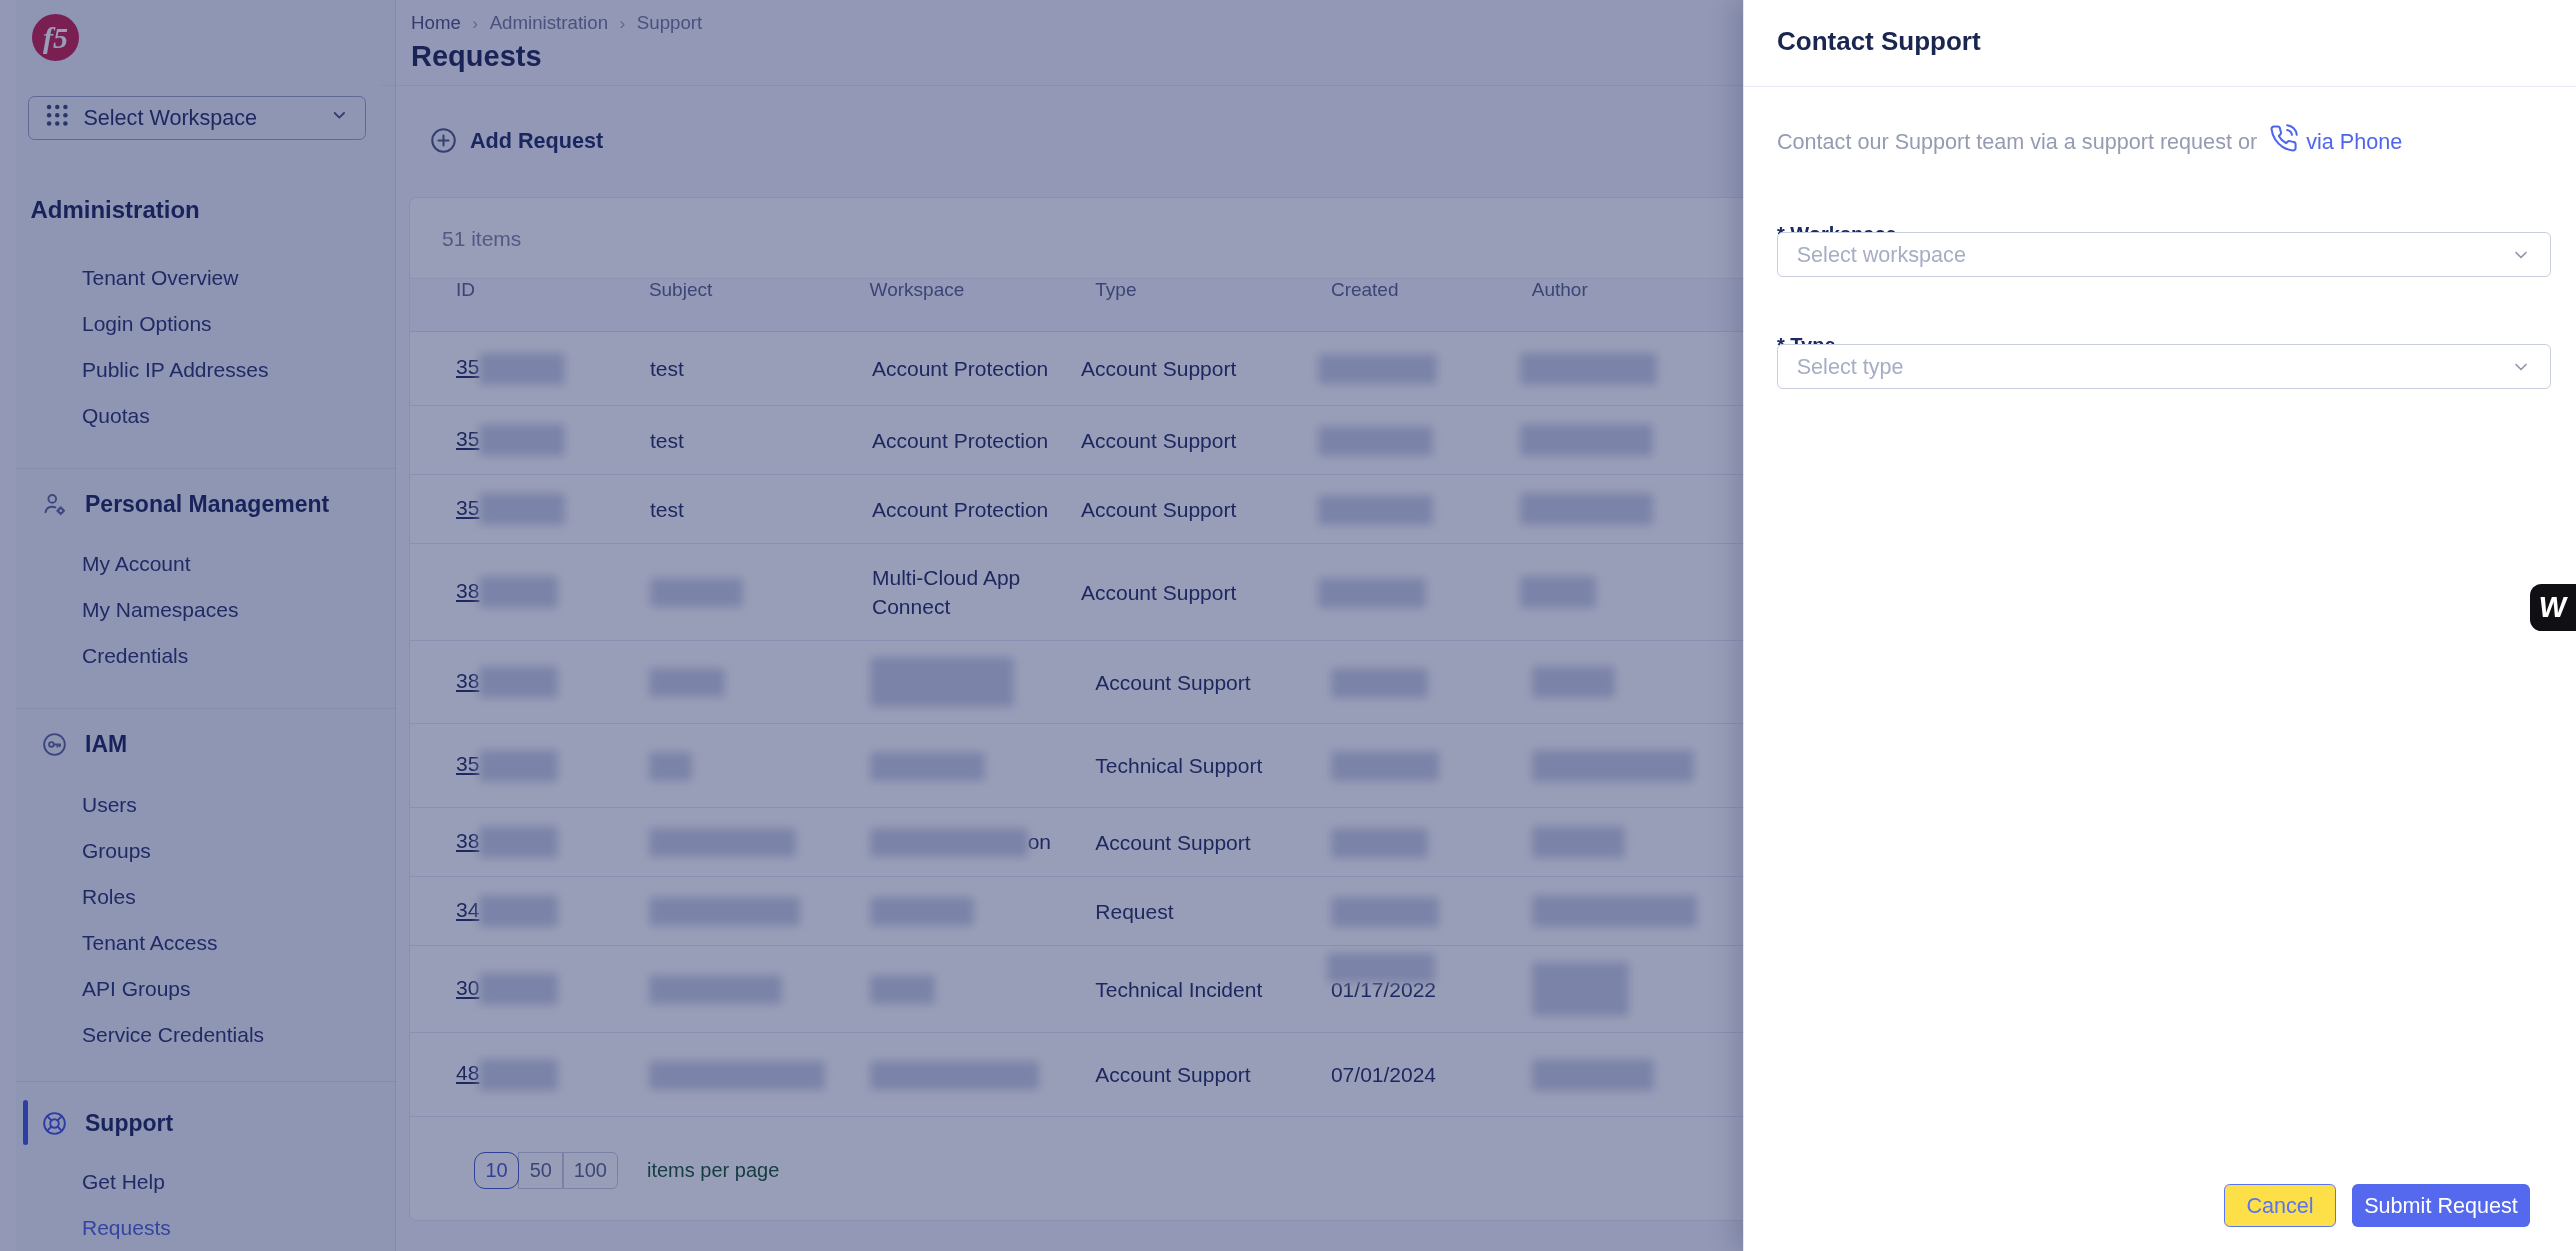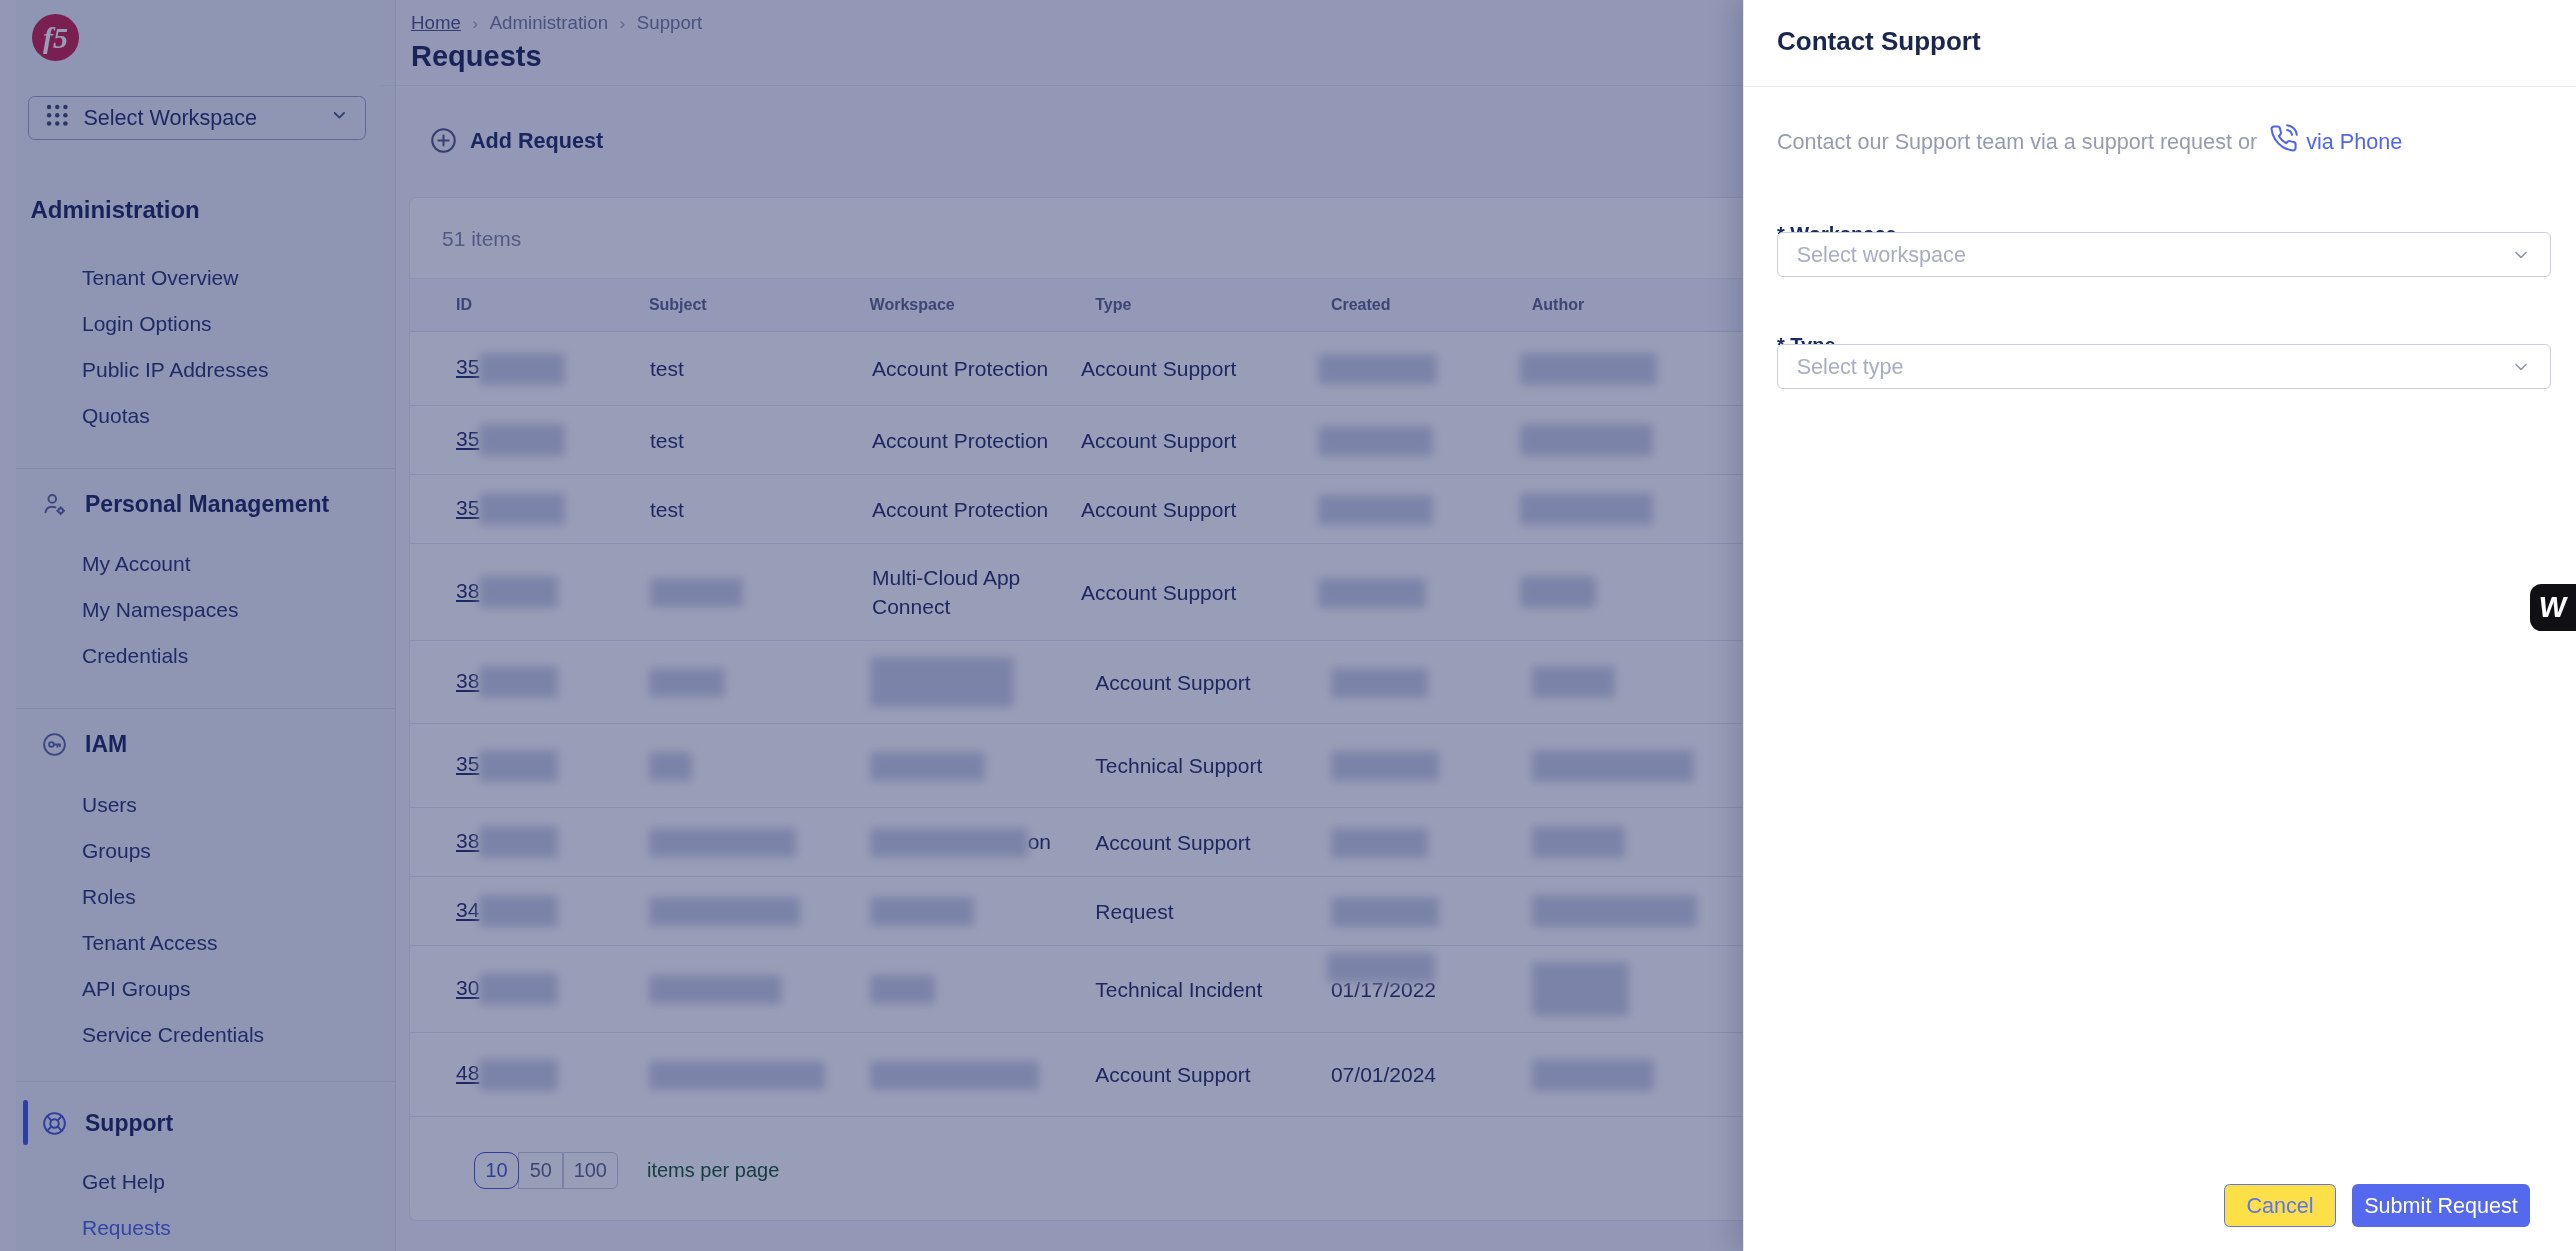--- a/index.html
+++ b/index.html
@@ -37,33 +37,33 @@
   .sec-iam{padding-top:16px;}
   .sec-iam .sec-items{margin-top:17.3px;padding-bottom:23px;}
   .sec-support{padding-top:21.6px;}
   .sec-support .sec-items{margin-top:16px;}
 
   
   .main-header{position:absolute;left:380px;top:0;width:1363px;height:86px;
                border-bottom:0.7px solid #e0e4f0;box-sizing:border-box;}
   .breadcrumb{position:absolute;left:31px;top:12.2px;font-size:18.7px;color:#6f7897;
               display:flex;gap:11.5px;align-items:center;}
-  .breadcrumb .crumb-link{color:#49537e;text-decoration:underline;cursor:pointer;}
+  .breadcrumb .crumb-link{color:#49537e;cursor:pointer;}
   .breadcrumb .sep{color:#9aa1ba;font-size:17.3px;}
   .page-title{position:absolute;left:31px;top:40px;font-size:29px;font-weight:700;color:#1b2552;}
   .add-request{position:absolute;left:430px;top:122px;height:37px;display:flex;align-items:center;
                gap:13px;cursor:pointer;color:#1d2a60;font-size:21.6px;font-weight:700;}
   .add-request .picon{color:#4d5880;display:flex;}
 
   .card{position:absolute;left:409px;top:197px;width:1424px;height:1024px;background:#fff;
         border:0.7px solid #e2e6f1;border-radius:7.2px;box-sizing:border-box;}
   .items-count{position:absolute;left:32px;top:29px;font-size:21px;color:#7e86a5;}
   .thead{position:absolute;left:0;top:80px;right:0;height:54px;background:#f4f6fb;
-         border-top:0.7px solid #e9ecf5;border-bottom:0.7px solid #dde2ef;display:flex;align-items:center;
-         padding-left:46px;box-sizing:border-box;font-size:16px;font-weight:700;color:#59628a;}
+         border-top:0.7px solid #e9ecf5;border-bottom:0.7px solid #dde2ef;display:flex;align-items:flex-start;
+         padding-left:46px;box-sizing:border-box;font-size:19px;font-weight:400;color:#59628a;}
   .c-id{width:194px;}.c-subject{width:222px;}.c-workspace{width:227px;}
   .c-type{width:237px;}.c-created{width:202px;}.c-author{width:302px;}
   .tbody{position:absolute;left:0;top:134px;right:0;}
   .trow{display:flex;align-items:center;padding-left:46px;border-bottom:0.7px solid #e3e7f2;
         box-sizing:border-box;font-size:21px;color:#222d63;}
   .cell{padding-right:20px;box-sizing:border-box;line-height:29px;}
   .id-link{color:#232e66;text-decoration:underline;cursor:pointer;}
   .blur{display:inline-block;background:#c9d0e3;filter:blur(5px);border-radius:2.2px;
         height:27px;vertical-align:middle;}
   .rel{position:relative;display:inline-block;}

